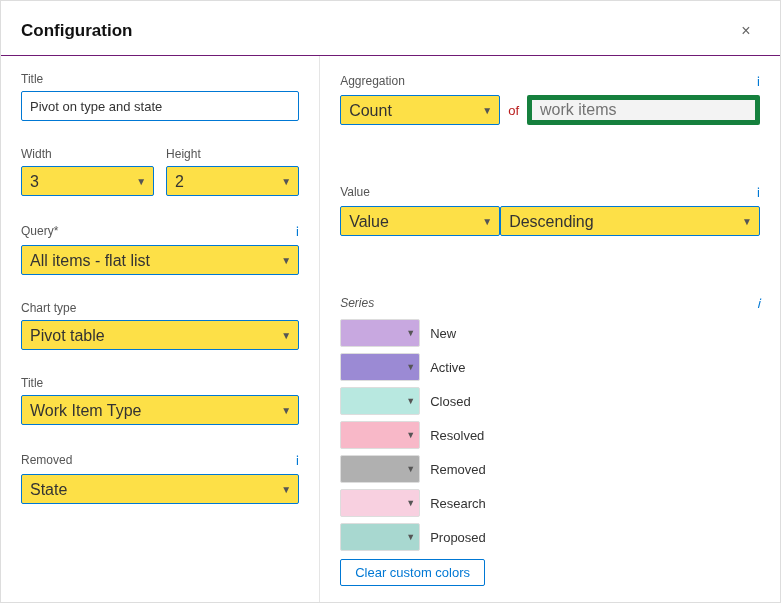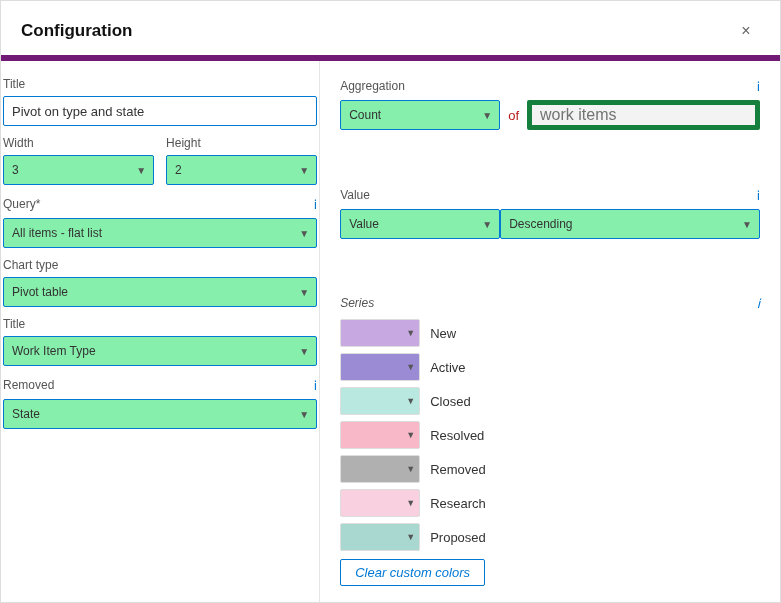--- a/index.html
+++ b/index.html
@@ -16,21 +16,21 @@
       border: 1px solid #ddd;
       box-shadow: 0 2px 12px rgba(0,0,0,0.15);
       display: flex;
       flex-direction: column;
     }
     .modal-header {
       display: flex;
       align-items: center;
       justify-content: space-between;
       padding: 16px 20px 10px 20px;
-      border-bottom: 6px solid #701a75;
+      border-bottom: 1px solid #701a75;
     }
     .modal-title {
       font-size: 17px;
       font-weight: 600;
       color: #111;
     }
     .close-btn {
       background: none;
       border: none;
       cursor: pointer;
@@ -43,24 +43,24 @@
       height: 28px;
       border-radius: 2px;
     }
     .modal-body {
       display: flex;
       flex: 1;
     }
     .left-panel {
       width: 365px;
       border-right: 1px solid #e5e5e5;
-      padding: 16px 2px;
+      padding: 16px 20px;
       display: flex;
       flex-direction: column;
-      gap: 10px;
+      gap: 26px;
     }
     .right-panel {
       flex: 1;
       padding: 16px 20px;
       display: flex;
       flex-direction: column;
       gap: 14px;
       justify-content: space-between;
     }
     .field-label {
@@ -103,23 +103,23 @@
     .select-wrapper {
       position: relative;
       width: 100%;
     }
     .select-box {
       width: 100%;
       height: 30px;
       border: 1px solid #0078d4;
       border-radius: 2px;
       padding: 4px 28px 4px 8px;
-      font-size: 12px;
+      font-size: 16px;
       color: #333;
-      background: #86efac;
+      background: #fde047;
       appearance: none;
       -webkit-appearance: none;
       cursor: pointer;
       outline: none;
     }
     .select-arrow {
       position: absolute;
       right: 8px;
       top: 50%;
       transform: translateY(-50%);
@@ -212,21 +212,20 @@
     }
     .clear-colors-btn {
       margin-top: 8px;
       padding: 5px 14px;
       background: #fff;
       border: 1px solid #0078d4;
       border-radius: 2px;
       color: #0078d4;
       font-size: 13px;
       cursor: pointer;
-      font-style: italic;
     }
     .field-group {
       display: flex;
       flex-direction: column;
     }
   </style>
 </head>
 <body>
 
 <div class="modal">

